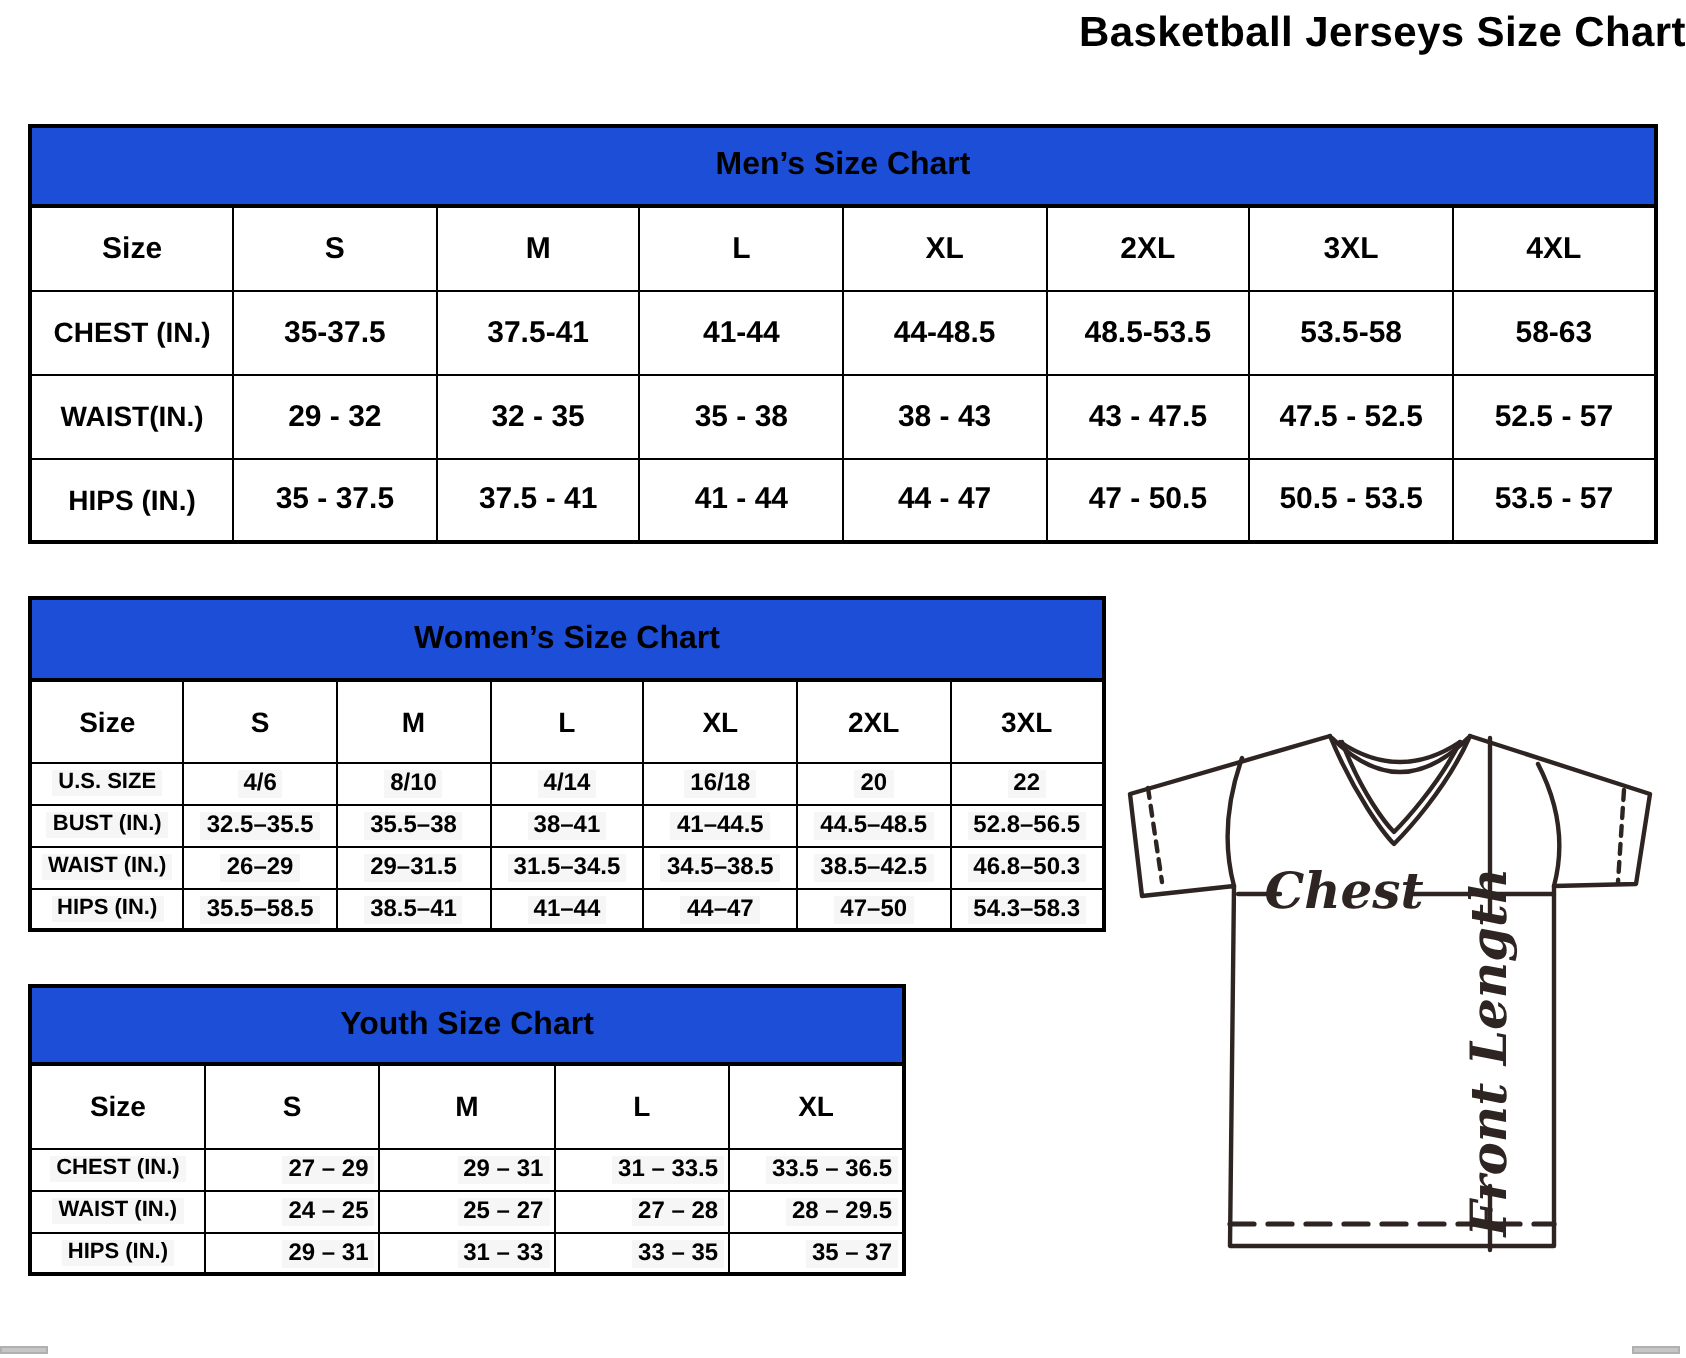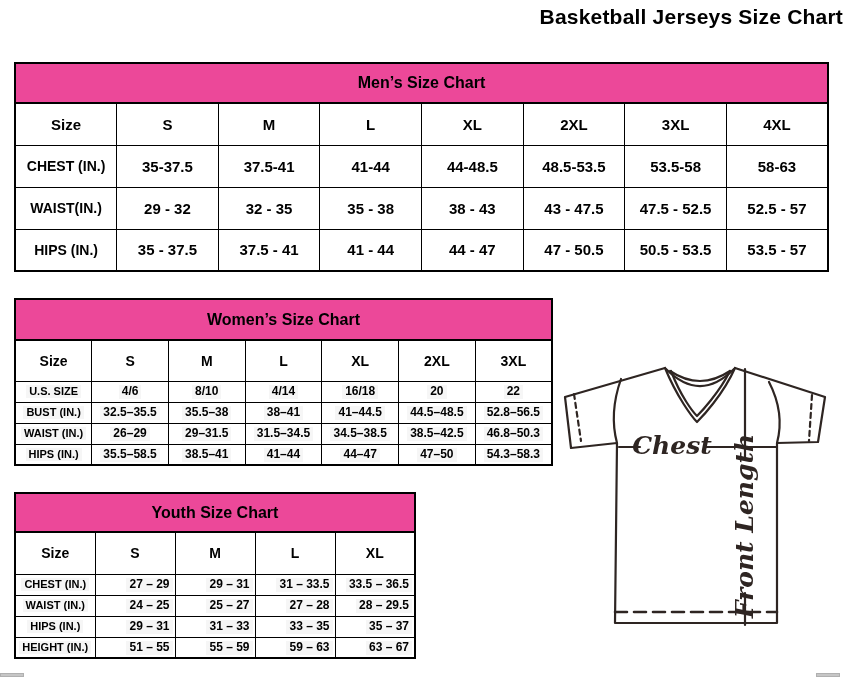--- a/index.html
+++ b/index.html
@@ -13,21 +13,21 @@
   }
   table.size-table{
     position:absolute;border-collapse:collapse;table-layout:fixed;
     border:2px solid #000;background:#fff;
   }
   .size-table th,.size-table td{
     border:1.5px solid #000;text-align:center;vertical-align:middle;
     padding:0 2px;overflow:hidden;white-space:nowrap;
   }
   .size-table .band-cell{
-    background:#ec4899;font-size:16px;font-weight:bold;
+    background:#1d4ed8;font-size:16px;font-weight:bold;
     border-bottom:2px solid #000;
   }
   .size-table .col{font-weight:bold;}
   .size-table .rowlabel{font-weight:bold;}
   .size-table .val{font-weight:bold;}
 
   
   .mens{left:14px;top:62px;width:815px;}
   .mens .band{height:40px;}
   .mens .cols{height:42px;}
@@ -41,21 +41,21 @@
   .womens{left:14px;top:298px;width:539px;}
   .womens .band{height:41px;padding-left:24px;}
   .womens .cols{height:41px;}
   .womens .datarow{height:21px;}
   .womens .col{font-size:14px;}
   .womens .col.first{width:86px;}
   .womens .rowlabel{font-size:11px;}
   .womens .val{font-size:12px;}
 
   
-  .youth{left:14px;top:492px;width:402px;}
+  .youth{left:14px;top:492px;width:439px;}
   .youth .band{height:39px;}
   .youth .cols{height:42px;}
   .youth .datarow{height:21px;}
   .youth .col{font-size:14px;}
   .youth .col.first{width:122px;}
   .youth .rowlabel{font-size:11px;}
   .youth .val{font-size:12px;text-align:right;}
 
   
   .womens .val span,.youth .val span,
@@ -204,27 +204,20 @@
         <td class="val"><span>27 – 28</span></td>
         <td class="val"><span>28 – 29.5</span></td>
       </tr>
       <tr class="datarow">
         <td class="rowlabel"><span>HIPS (IN.)</span></td>
         <td class="val"><span>29 – 31</span></td>
         <td class="val"><span>31 – 33</span></td>
         <td class="val"><span>33 – 35</span></td>
         <td class="val"><span>35 – 37</span></td>
       </tr>
-      <tr class="datarow">
-        <td class="rowlabel"><span>HEIGHT (IN.)</span></td>
-        <td class="val"><span>51 – 55</span></td>
-        <td class="val"><span>55 – 59</span></td>
-        <td class="val"><span>59 – 63</span></td>
-        <td class="val"><span>63 – 67</span></td>
-      </tr>
     </tbody>
   </table>
 
 <div class="jersey-diagram">
   <svg viewBox="0 0 288 324" xmlns="http://www.w3.org/2000/svg">
     <g fill="none" stroke="#2e2522" stroke-width="2.2" stroke-linejoin="round" stroke-linecap="round">
 
       <path d="M110,13 L10,42 L16,93 L62,88 L60,268 L222,268 L222,88 L263,87 L270,42 L180,13"></path>
 
       <path d="M111,14 Q145,48 179,14"></path>

